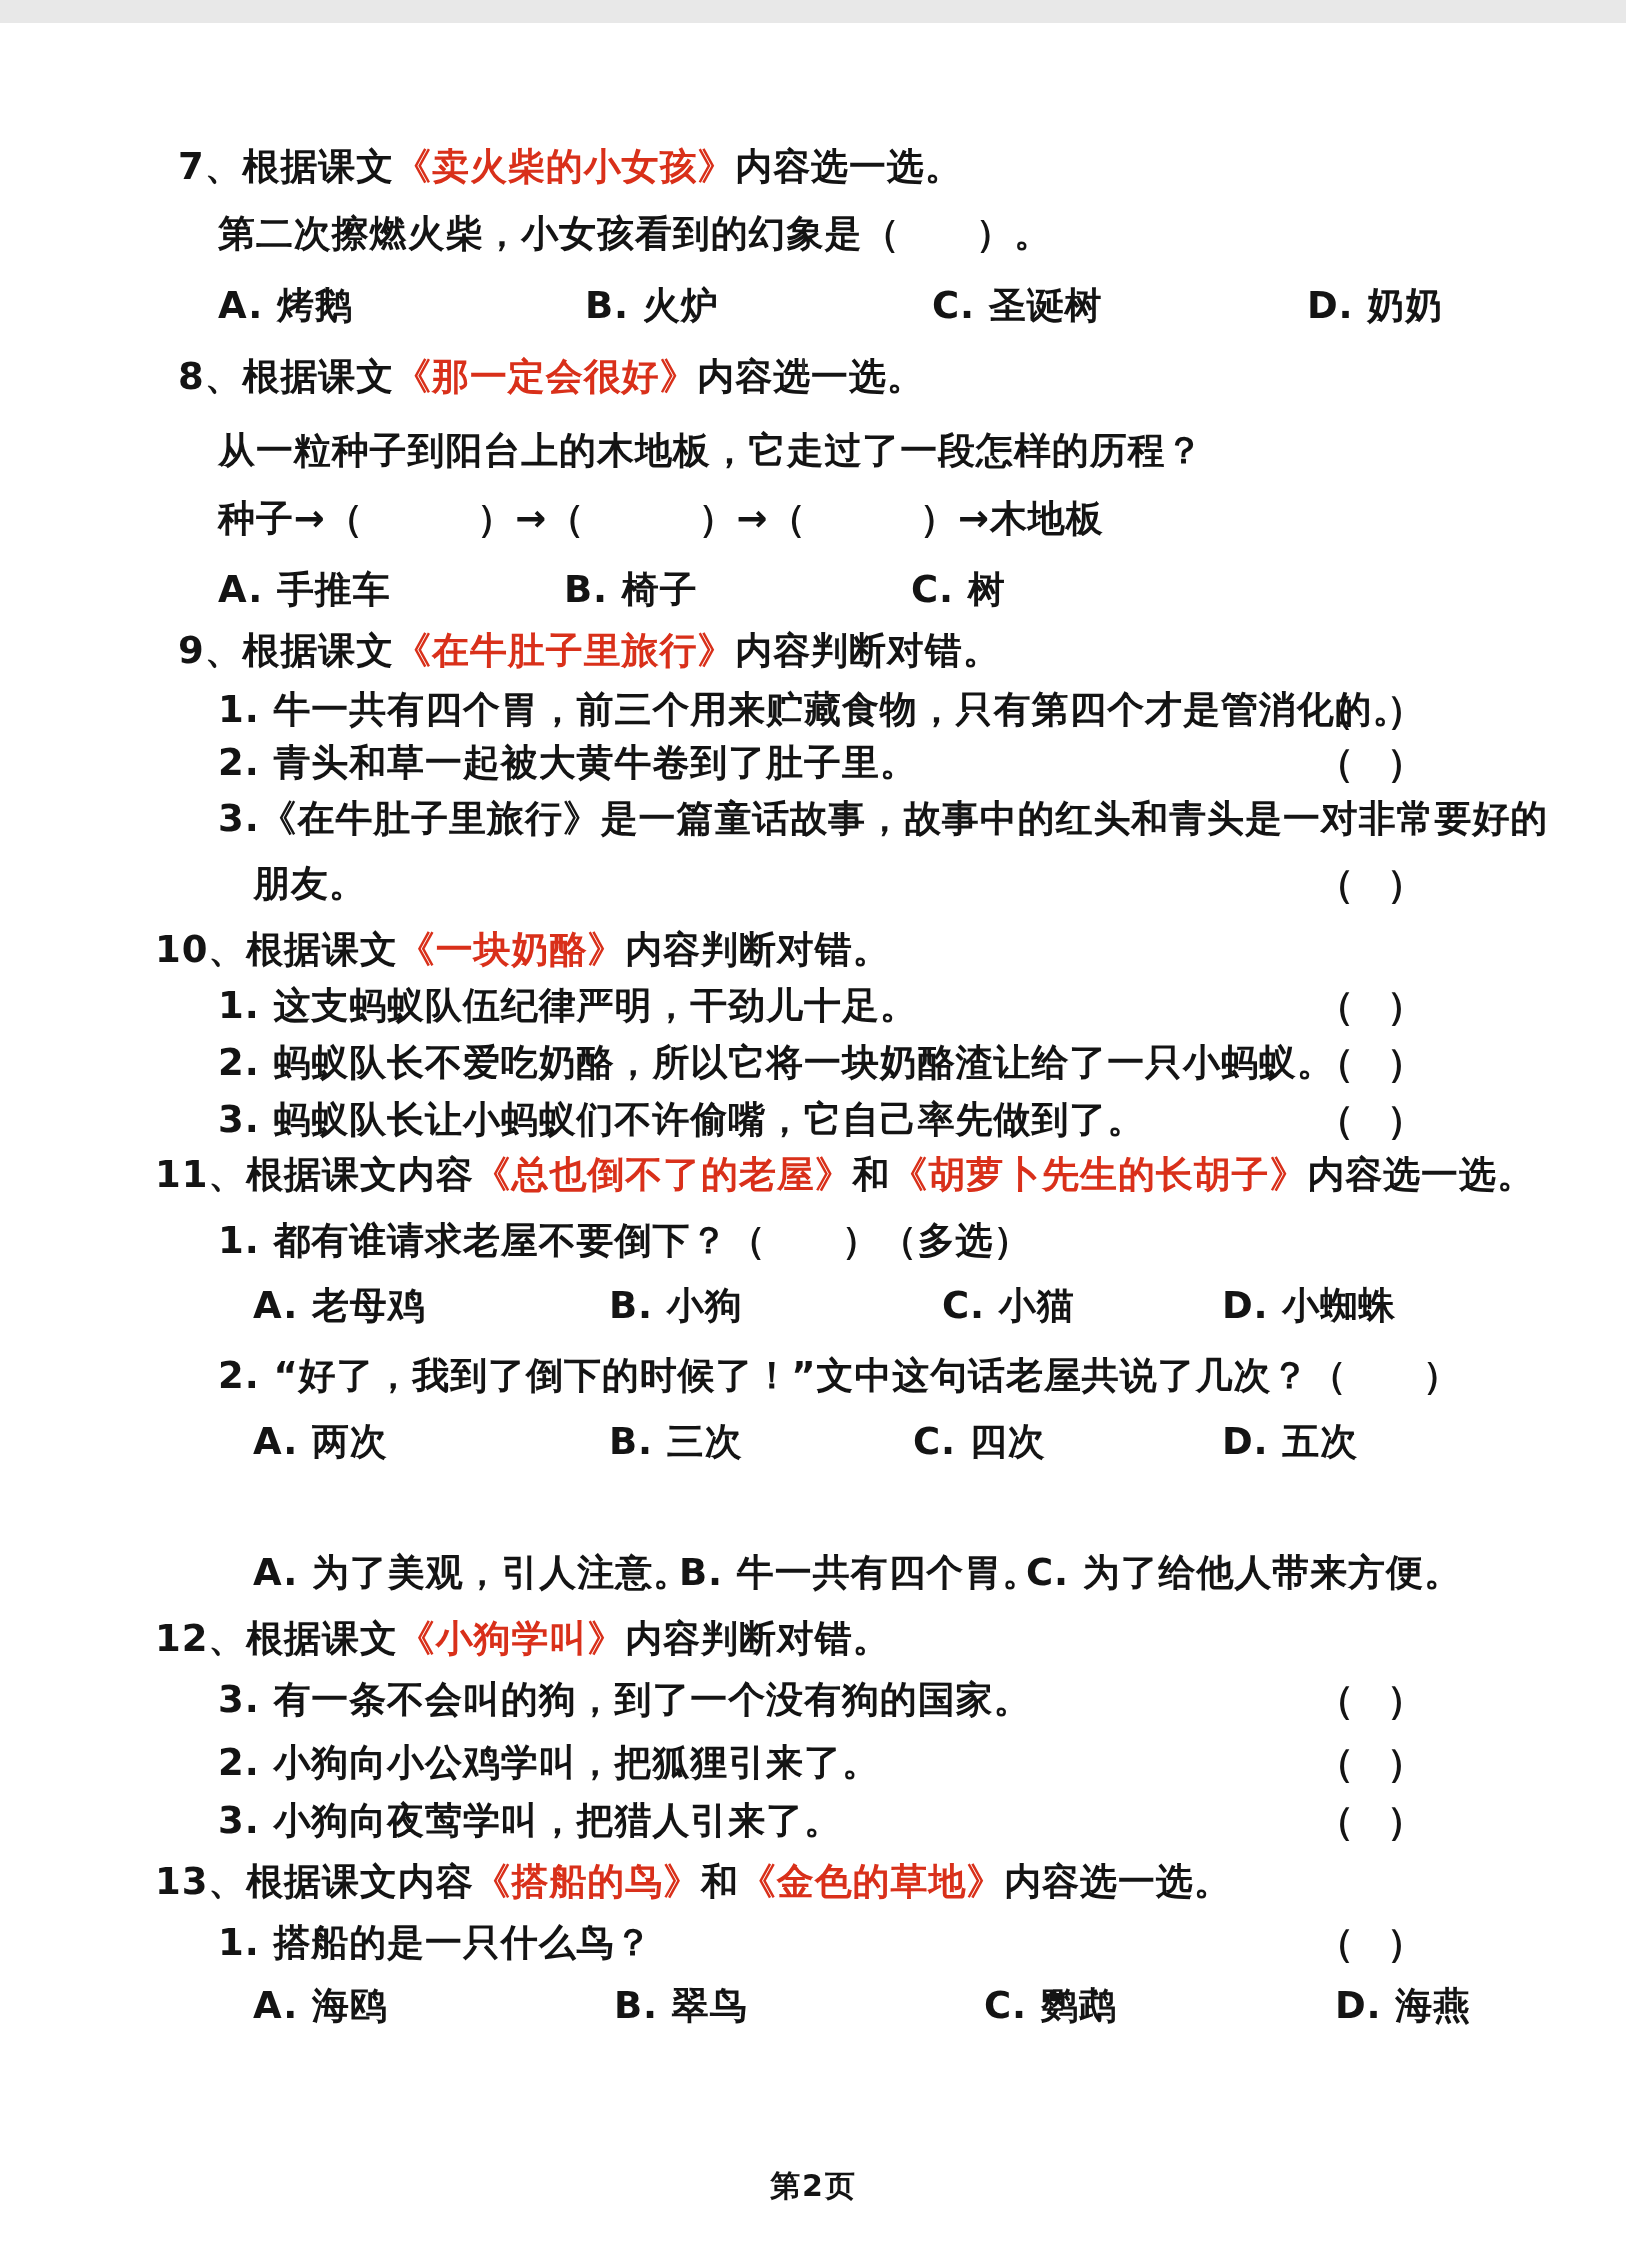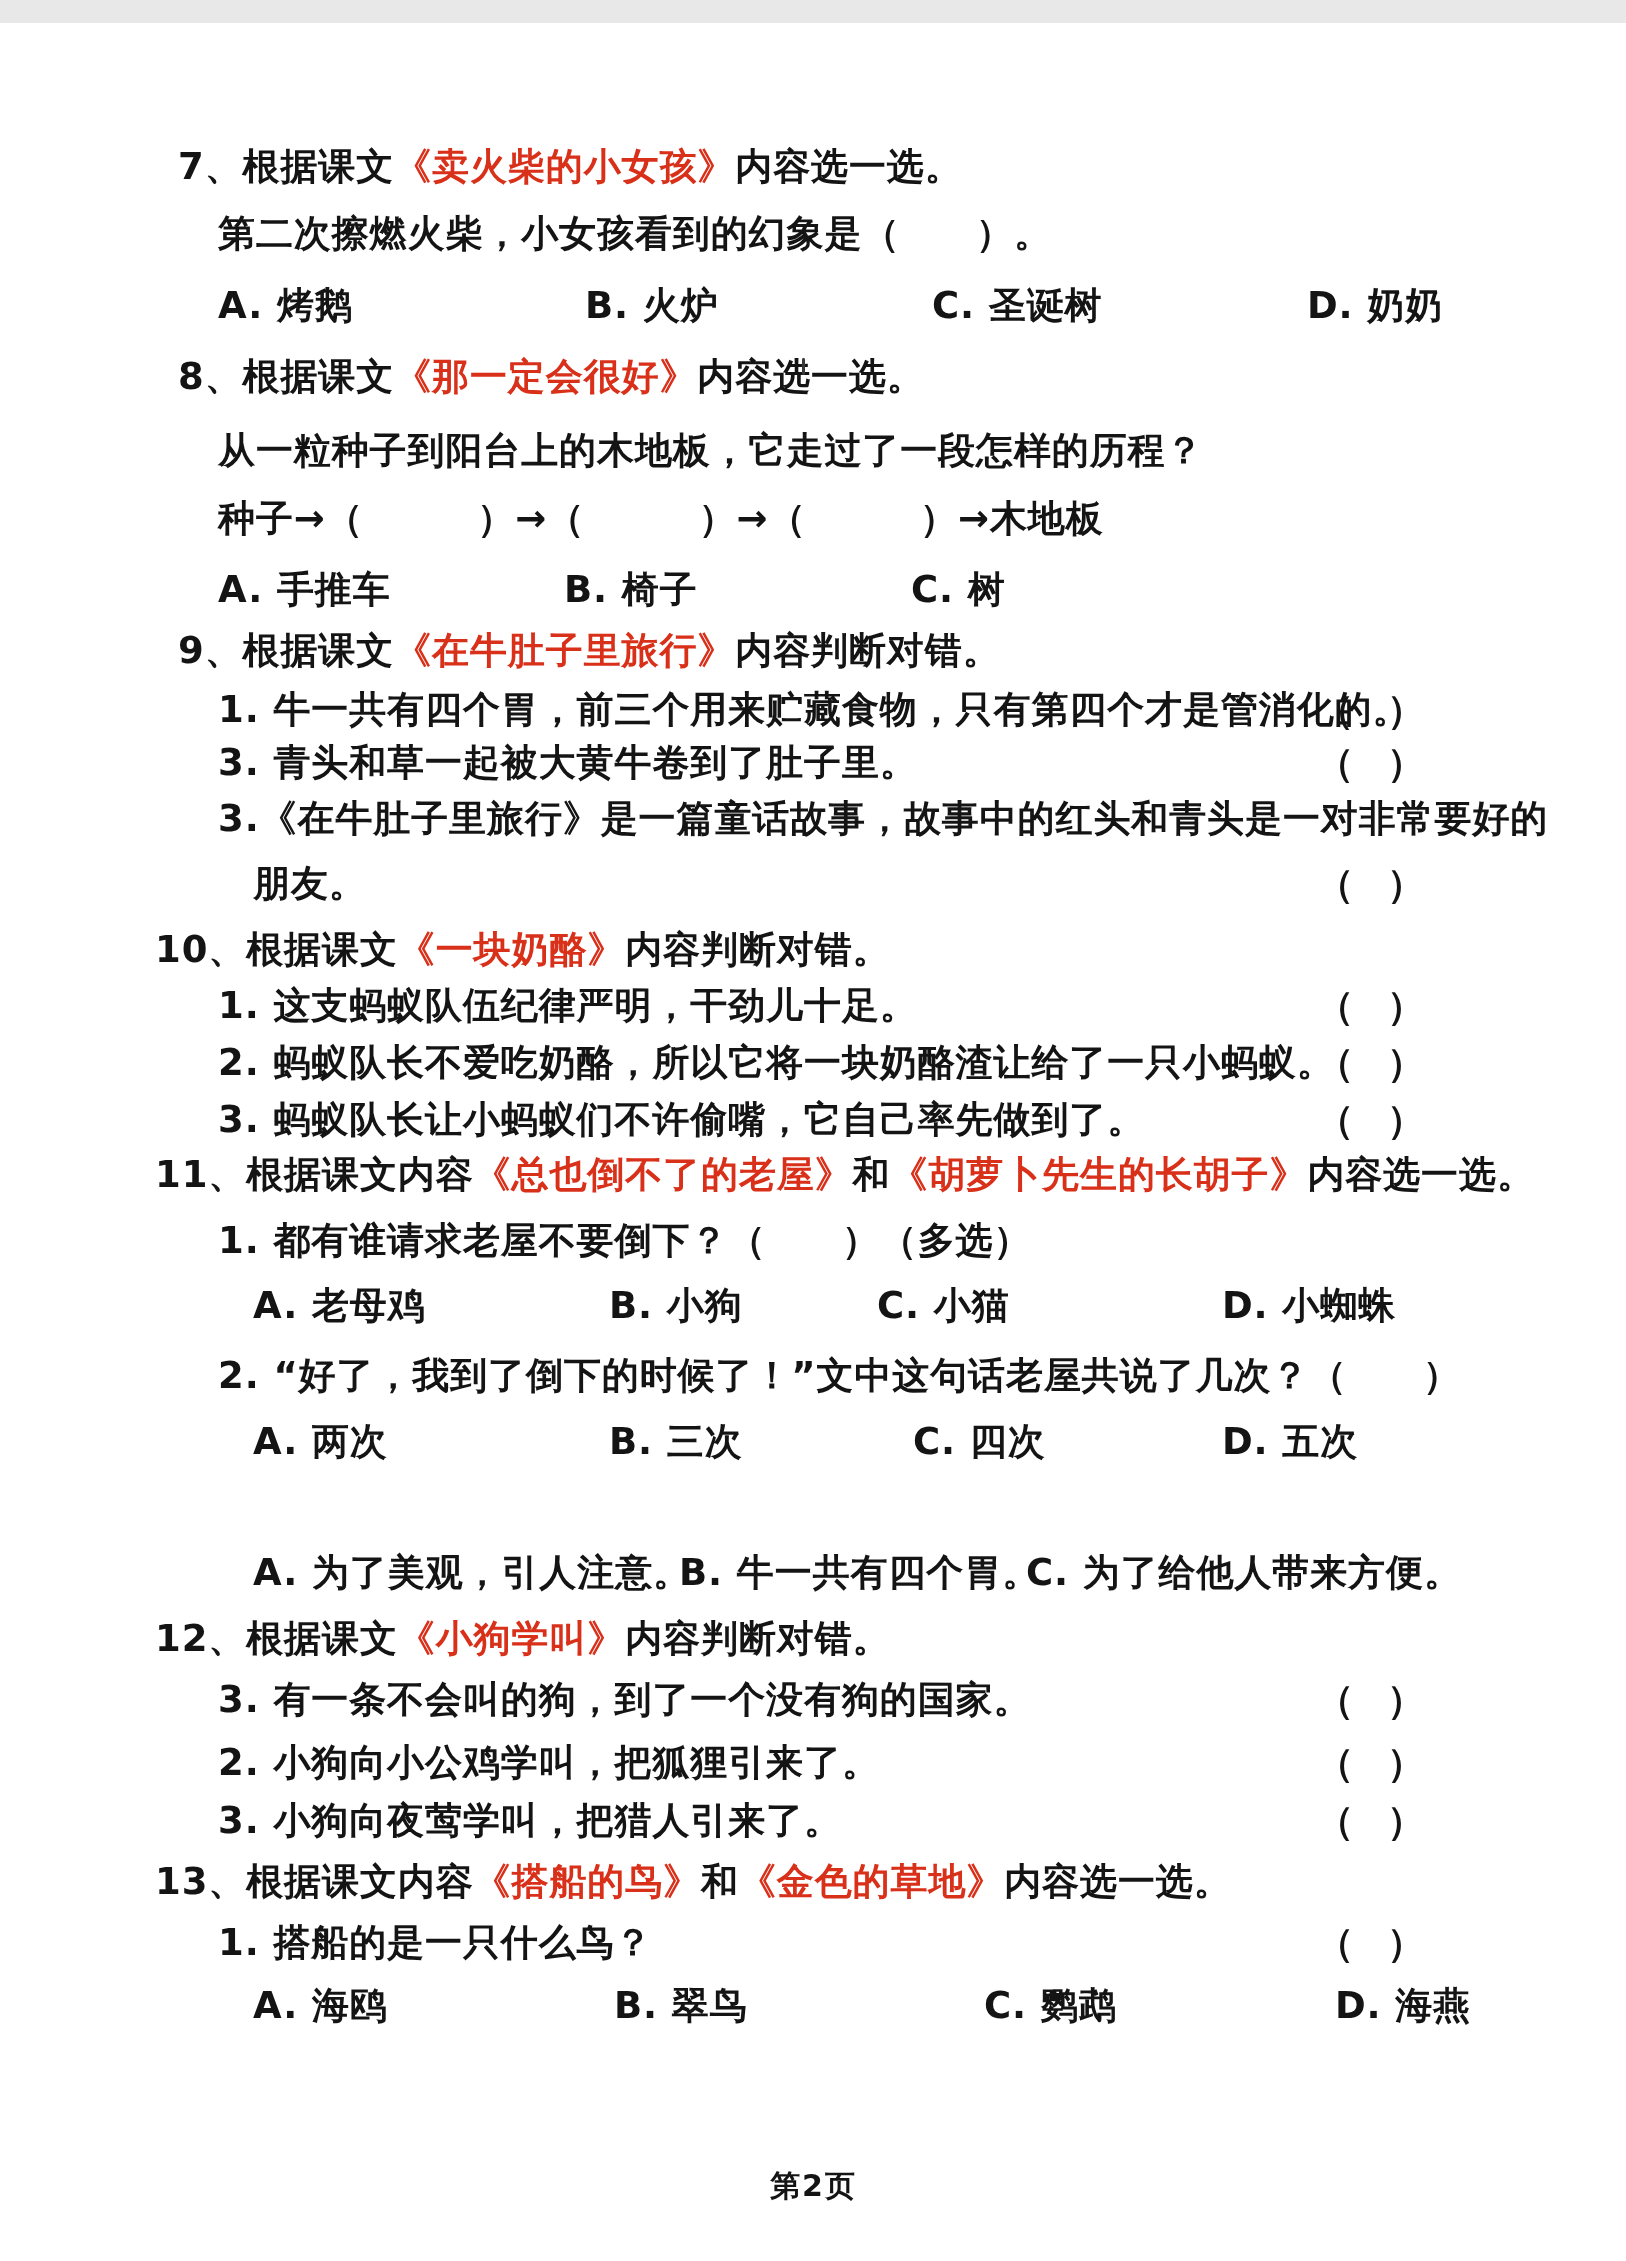--- a/index.html
+++ b/index.html
@@ -81,21 +81,21 @@
     <span>9、根据课文</span><span class="red">《在牛肚子里旅行》</span><span>内容判断对错。</span>
   </div>
   <div class="line row" style="top:666px">
     <span class="itext ind-item">1. 牛一共有四个胃，前三个用来贮藏食物，只有第四个才是管消化的。</span>
     <span class="jbracket">
         <span>（</span>
         <span>）</span>
       </span>
   </div>
   <div class="line row" style="top:719px">
-    <span class="itext ind-item">3. 青头和草一起被大黄牛卷到了肚子里。</span>
+    <span class="itext ind-item">2. 青头和草一起被大黄牛卷到了肚子里。</span>
     <span class="jbracket">
         <span>（</span>
         <span>）</span>
       </span>
   </div>
   <div class="line row" style="top:775px">
     <span class="itext ind-item">3.《在牛肚子里旅行》是一篇童话故事，故事中的红头和青头是一对非常要好的</span>
   </div>
   <div class="line row" style="top:840px">
     <span class="itext ind-item2">朋友。</span>
@@ -130,21 +130,21 @@
       </span>
   </div>
 
   <div class="line" style="top:1131px; left:155px">
     <span>11、根据课文内容</span><span class="red">《总也倒不了的老屋》</span><span>和</span><span class="red">《胡萝卜先生的长胡子》</span><span>内容选一选。</span>
   </div>
   <div class="line" style="top:1197px; left:218px">1. 都有谁请求老屋不要倒下？（　　）（多选）</div>
   <div class="line row" style="top:1262px">
     <span class="opt" style="left:253px">A. 老母鸡</span>
     <span class="opt" style="left:609px">B. 小狗</span>
-    <span class="opt" style="left:877px">C. 小猫</span>
+    <span class="opt" style="left:942px">C. 小猫</span>
     <span class="opt" style="left:1222px">D. 小蜘蛛</span>
   </div>
   <div class="line" style="top:1332px; left:218px">2. “好了，我到了倒下的时候了！”文中这句话老屋共说了几次？（　　）</div>
   <div class="line row" style="top:1398px">
     <span class="opt" style="left:253px">A. 两次</span>
     <span class="opt" style="left:609px">B. 三次</span>
     <span class="opt" style="left:913px">C. 四次</span>
     <span class="opt" style="left:1222px">D. 五次</span>
   </div>
   <div class="line row" style="top:1529px">

